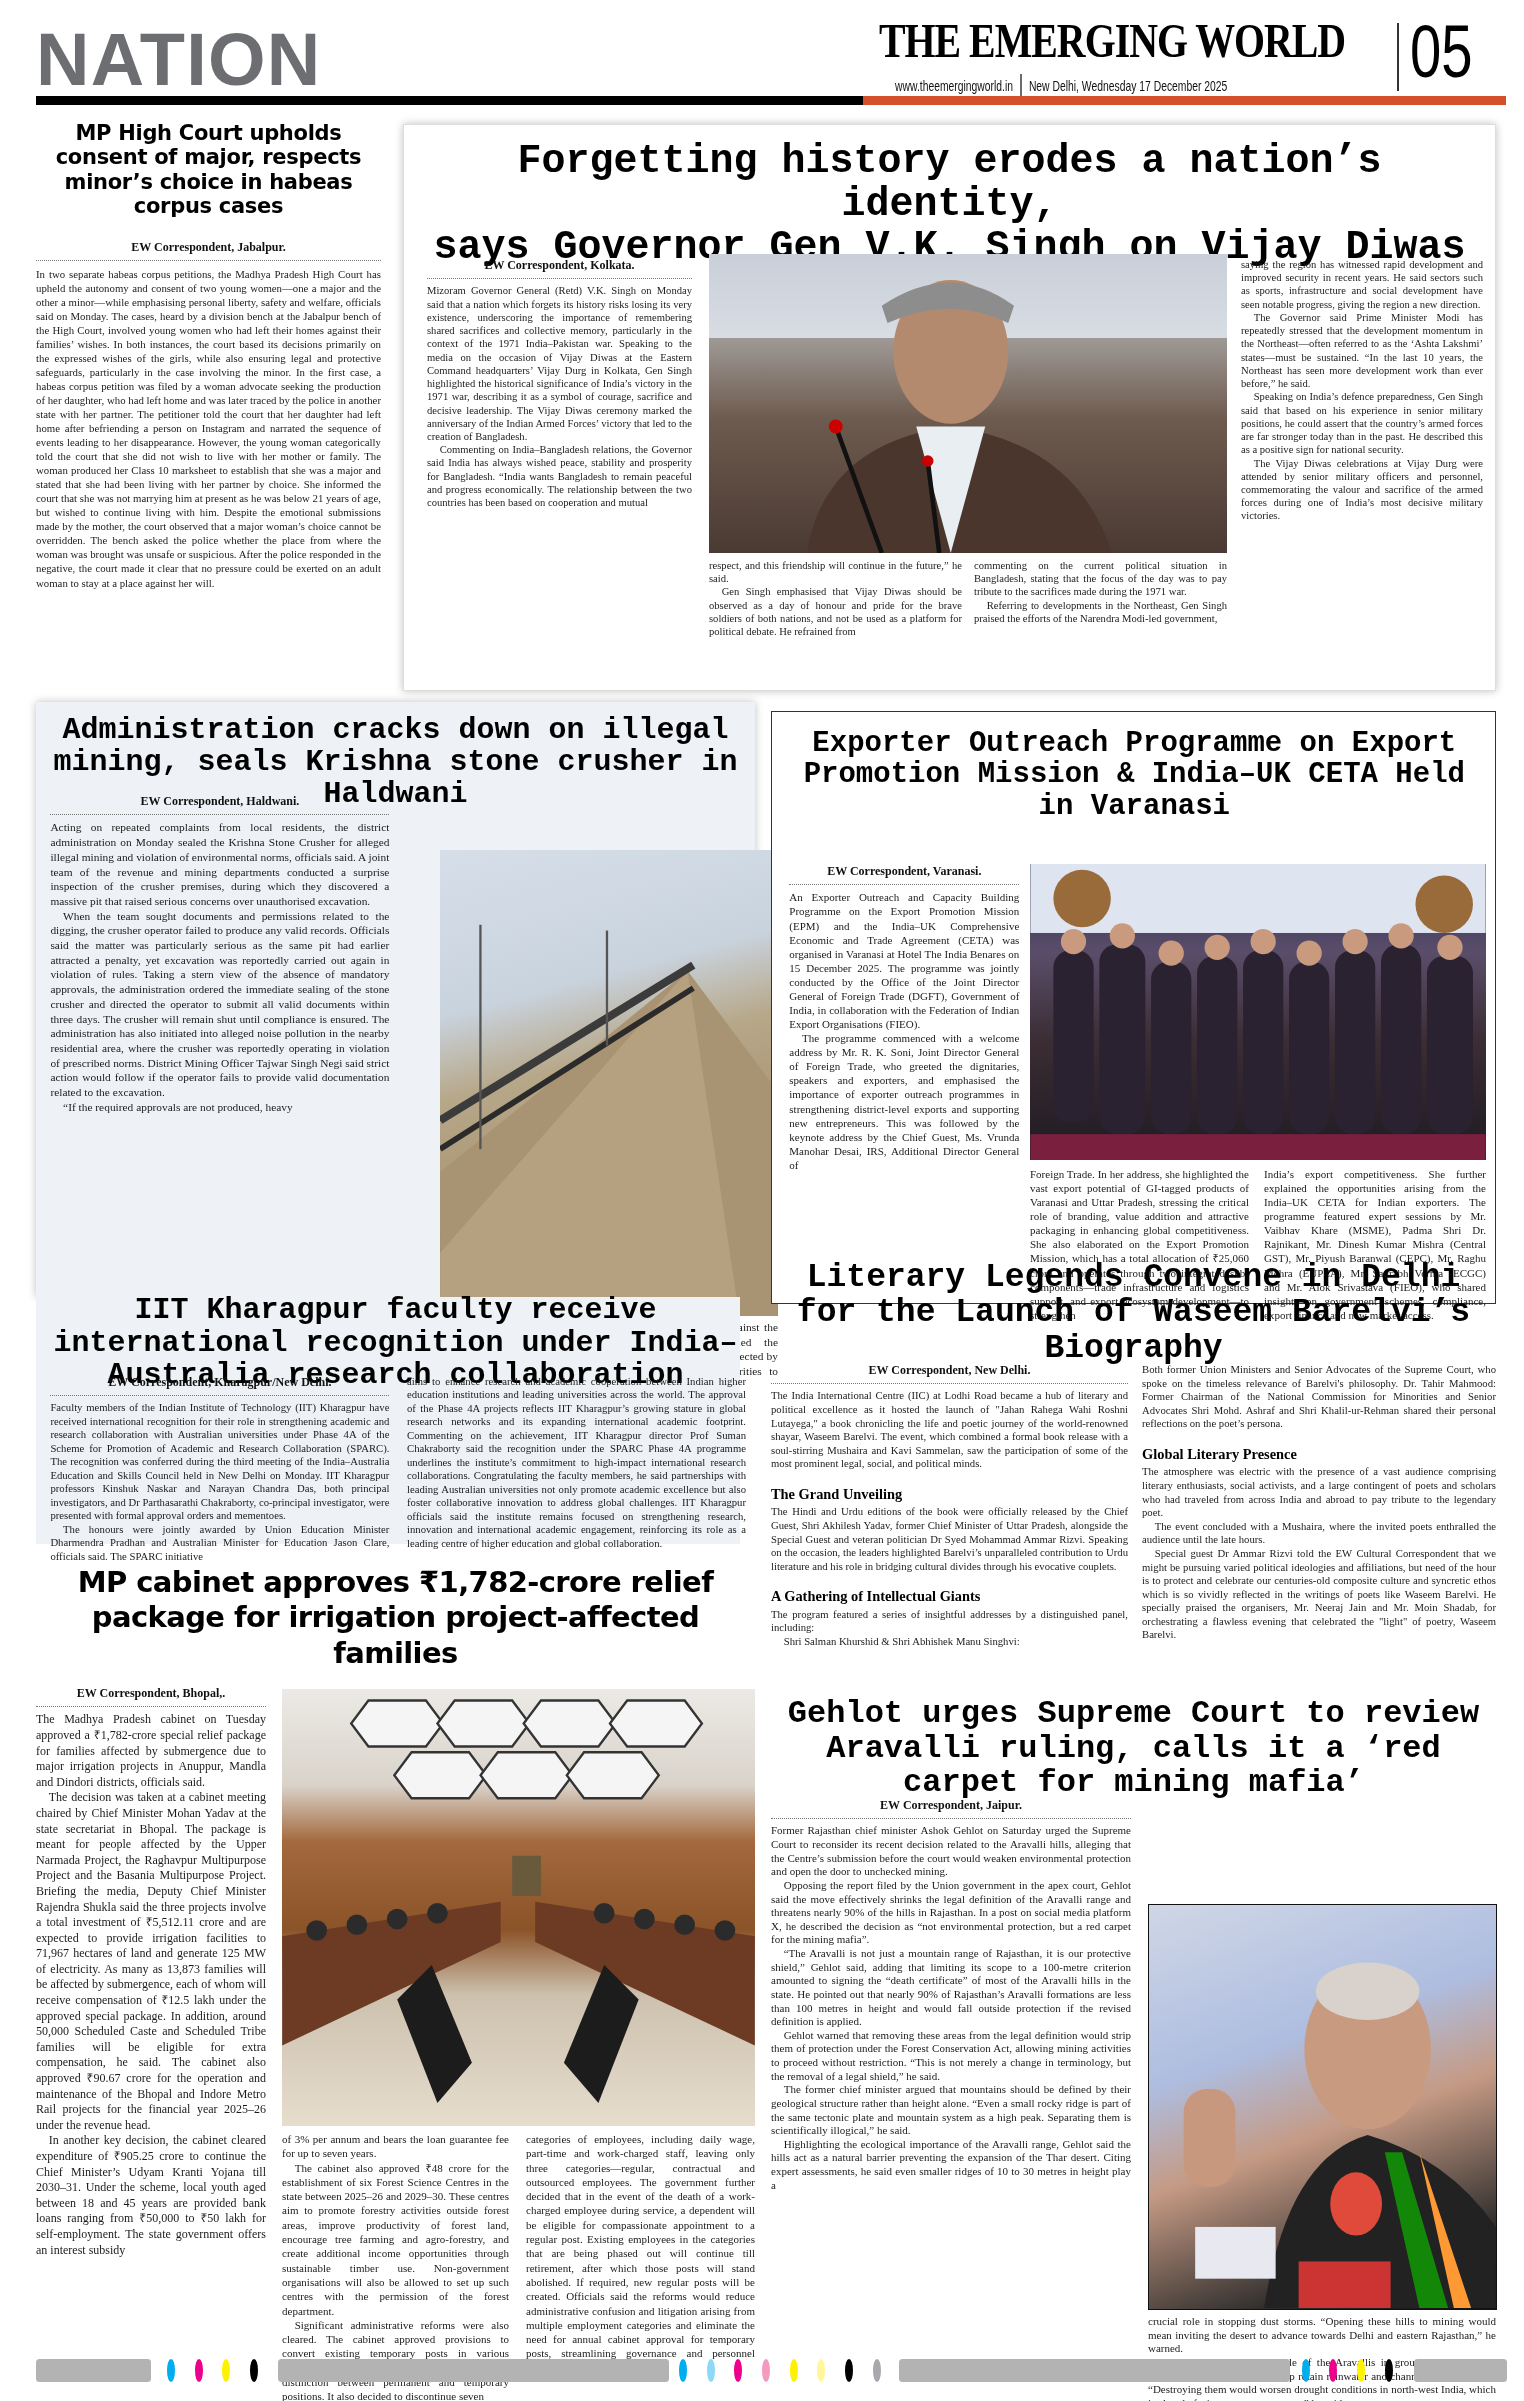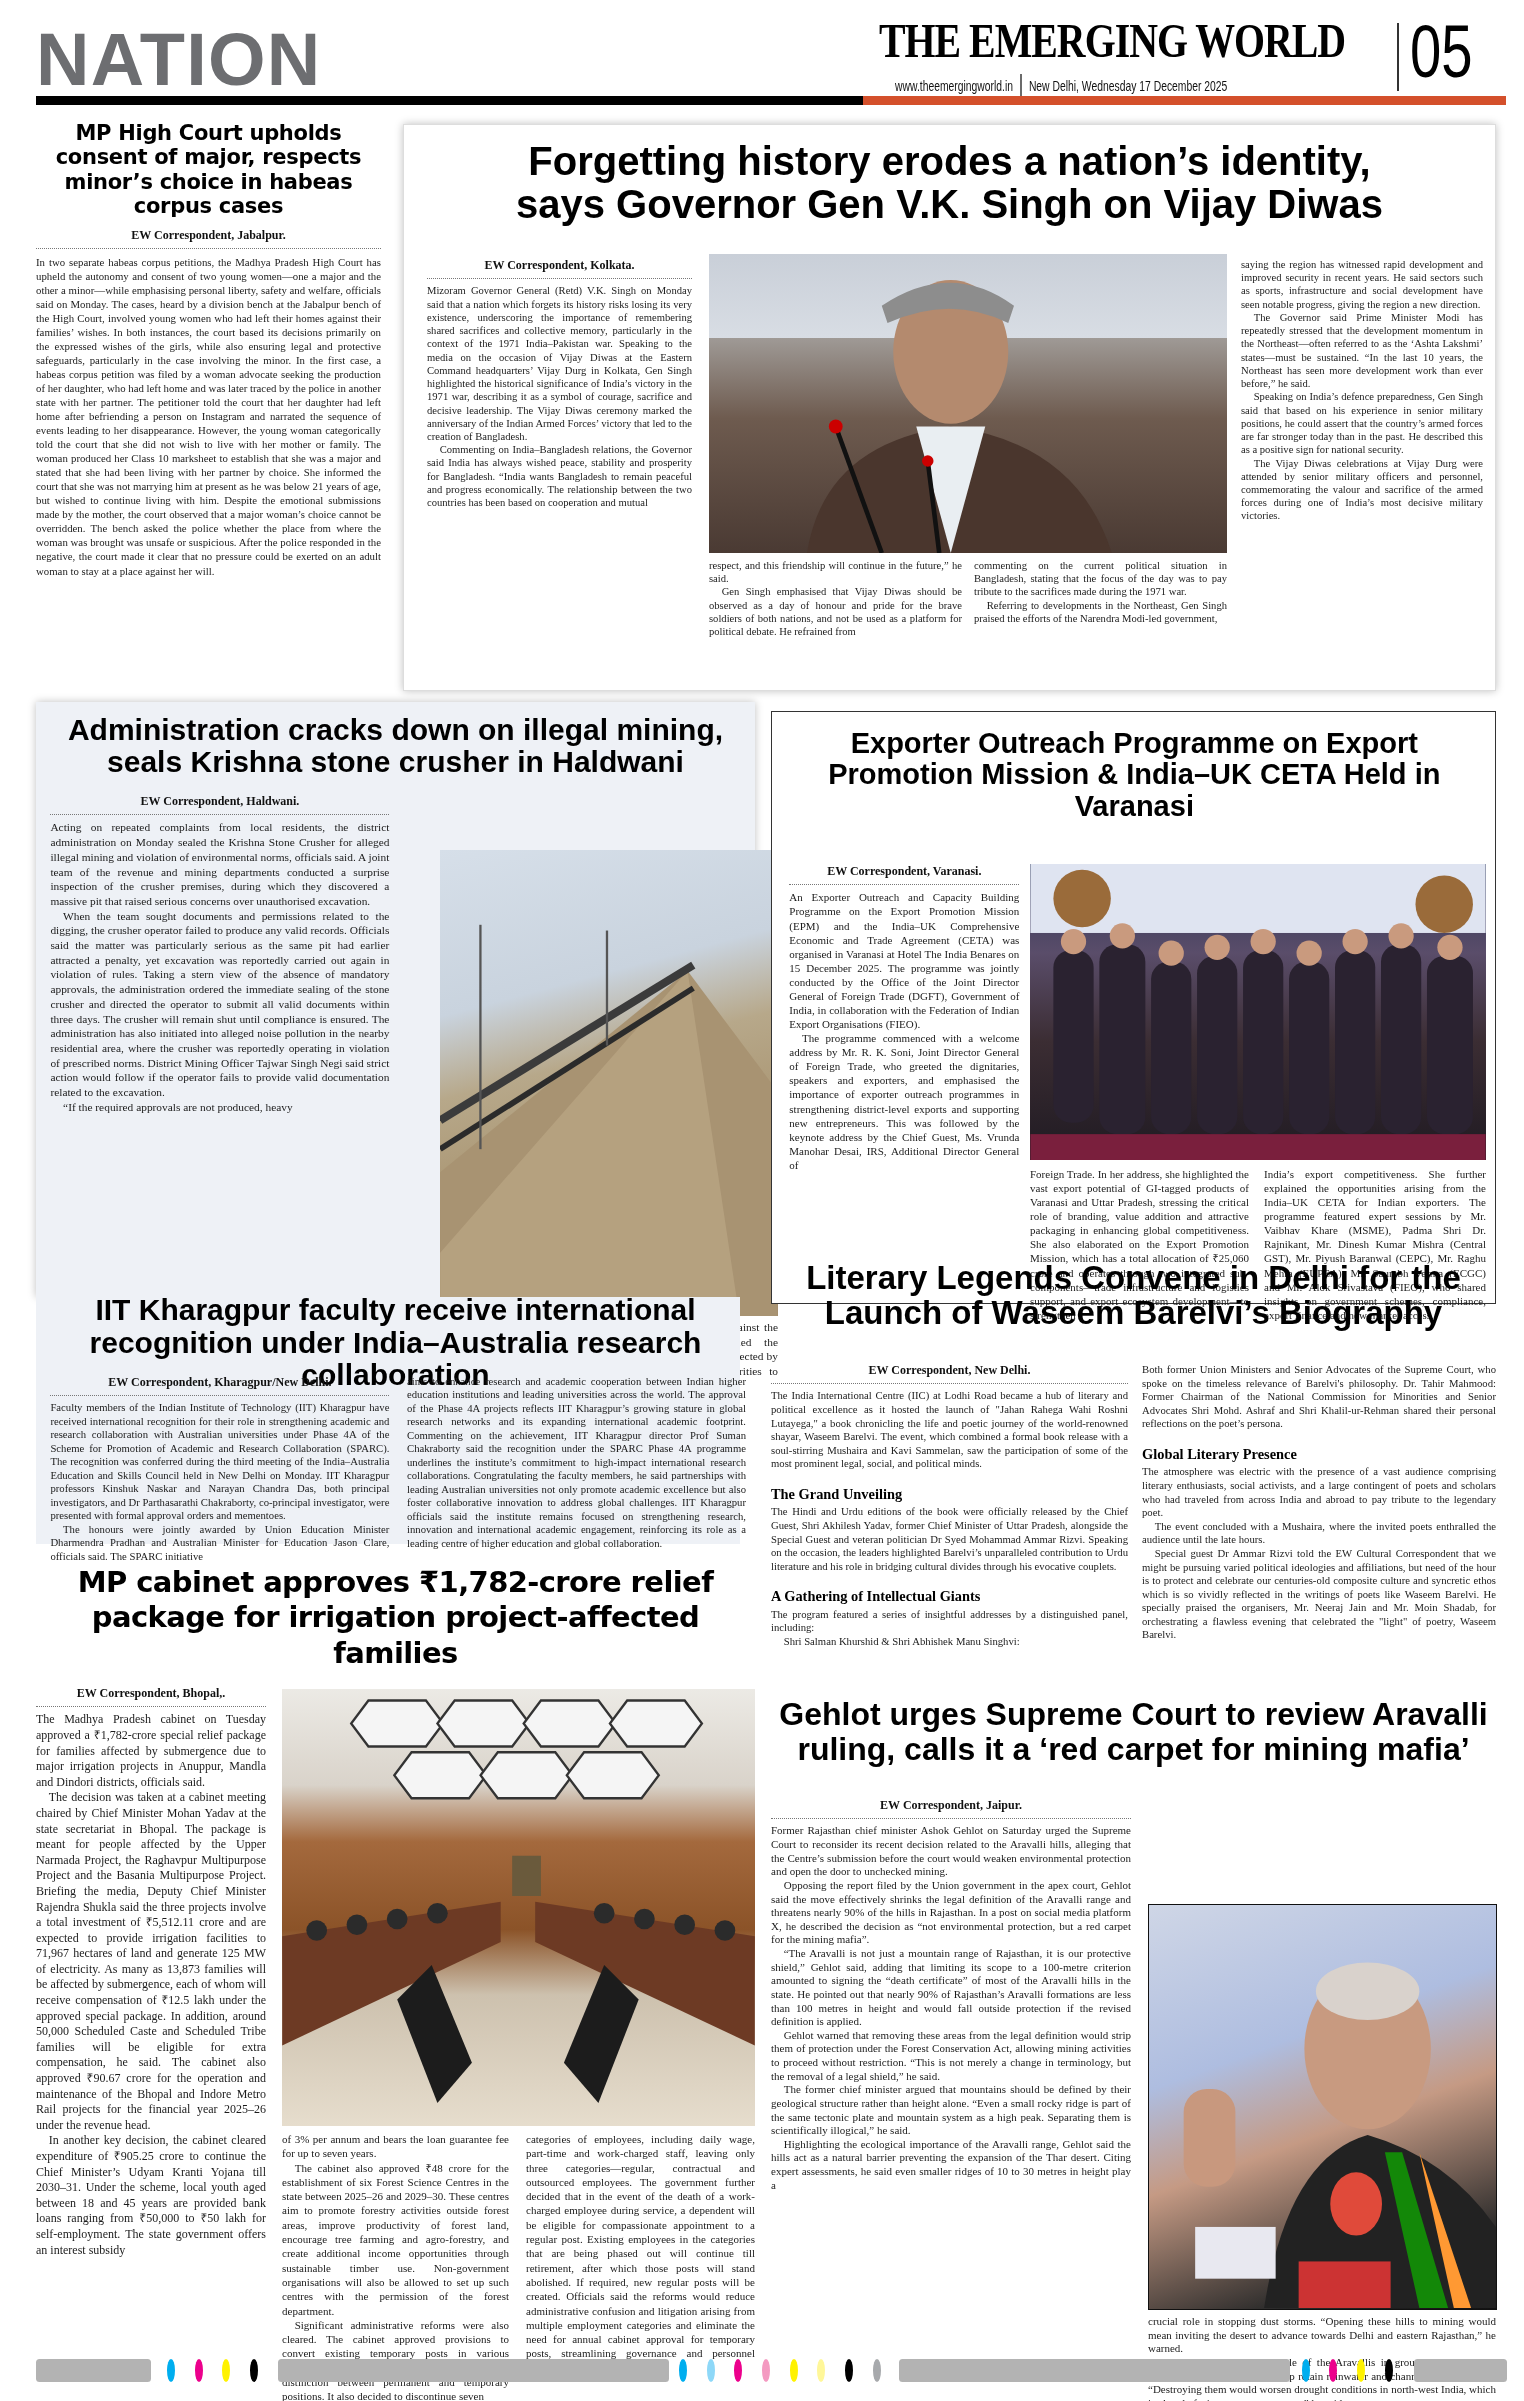--- a/index.html
+++ b/index.html
@@ -10,21 +10,21 @@
 .section-label{left:36px;top:23px;font-family:"Liberation Sans",sans-serif;font-weight:700;font-size:74px;color:#6d6e71;letter-spacing:1.2px;line-height:1}
 .paper-title{left:879px;top:17.3px;width:478px;font-family:"Liberation Serif",serif;font-weight:700;font-size:48px;letter-spacing:-1.2px;transform:scaleX(.83);transform-origin:left top;white-space:nowrap;color:#000;line-height:1}
 .meta{left:895px;top:74px;font-family:"Liberation Sans",sans-serif;font-size:14.4px;color:#111;display:flex;gap:10.4px;align-items:center;transform:scaleX(.72);transform-origin:left top;white-space:nowrap}
 .meta .sep{width:1.2px;height:23px;background:#333}
 .page-no-sep{left:1397px;top:23px;width:1.7px;height:68px;background:#333}
 .page-no{left:1410px;top:14px;font-family:"Liberation Sans",sans-serif;font-size:75px;color:#000;transform:scaleX(.75);transform-origin:left top;line-height:1}
 .rule-black{left:36px;top:96px;width:827px;height:9.2px;background:#000}
 .rule-orange{left:863px;top:96px;width:643px;height:9.2px;background:#d4502b}
 
 
-.hl{font-family:Liberation Sans, sans-serif;font-weight:700;color:#000;text-align:center;line-height:1.08}
+.hl{font-family:Liberation Mono, monospace;font-weight:700;color:#000;text-align:center;line-height:1.08}
 .byline{font-family:"Liberation Serif",serif;font-weight:700;font-size:12px;text-align:center;padding-bottom:4.6px;border-bottom:1.2px dotted #777;margin-bottom:5.8px;color:#111}
 .body{font-family:"Liberation Serif",serif;font-size:11.2px;line-height:1.27;text-align:justify;color:#1b1b1b;hyphens:auto}
 .body p{text-indent:12.7px}
 .body p.first{text-indent:0}
 .sub{font-family:"Liberation Serif",serif;font-weight:700;font-size:14.4px;margin:14px 0 2.3px;color:#000}
 .photo{overflow:hidden}
 .box-shadow{box-shadow:0 0 8px rgba(0,0,0,.25)}
 
 
 #a1{left:36px;top:121px;width:345px}
@@ -83,21 +83,21 @@
   <span class="sep"></span>
   <span>New Delhi, Wednesday 17 December 2025</span>
 </div>
 <div class="abs page-no-sep"></div>
 <div class="abs page-no">05</div>
 <div class="abs rule-black"></div>
 <div class="abs rule-orange" style="background: rgb(212, 80, 43);"></div>
 
 <div id="a1" class="abs">
   <h2 class="hl">MP High Court upholds consent of major, respects minor’s choice in habeas corpus cases</h2>
-  <div class="byline" style="margin-top:10px">EW Correspondent, Jabalpur.</div>
+  <div class="byline" style="margin-top:22px">EW Correspondent, Jabalpur.</div>
   <div class="body">
     <p class="first">In two separate habeas corpus petitions, the Madhya Pradesh High Court has upheld the autonomy and consent of two young women—one a major and the other a minor—while emphasising personal liberty, safety and welfare, officials said on Monday. The cases, heard by a division bench at the Jabalpur bench of the High Court, involved young women who had left their homes against their families’ wishes. In both instances, the court based its decisions primarily on the expressed wishes of the girls, while also ensuring legal and protective safeguards, particularly in the case involving the minor. In the first case, a habeas corpus petition was filed by a woman advocate seeking the production of her daughter, who had left home and was later traced by the police in another state with her partner. The petitioner told the court that her daughter had left home after befriending a person on Instagram and narrated the sequence of events leading to her disappearance. However, the young woman categorically told the court that she did not wish to live with her mother or family. The woman produced her Class 10 marksheet to establish that she was a major and stated that she had been living with her partner by choice. She informed the court that she was not marrying him at present as he was below 21 years of age, but wished to continue living with him. Despite the emotional submissions made by the mother, the court observed that a major woman’s choice cannot be overridden. The bench asked the police whether the place from where the woman was brought was unsafe or suspicious. After the police responded in the negative, the court made it clear that no pressure could be exerted on an adult woman to stay at a place against her will.</p>
   </div>
 </div>
 
 <div id="a2" class="abs box-shadow">
   <h1 class="hl">
     <span style="display:block">Forgetting history erodes a nation’s identity,</span>
     <span style="display:block">says Governor Gen V.K. Singh on Vijay Diwas</span>
   </h1>

